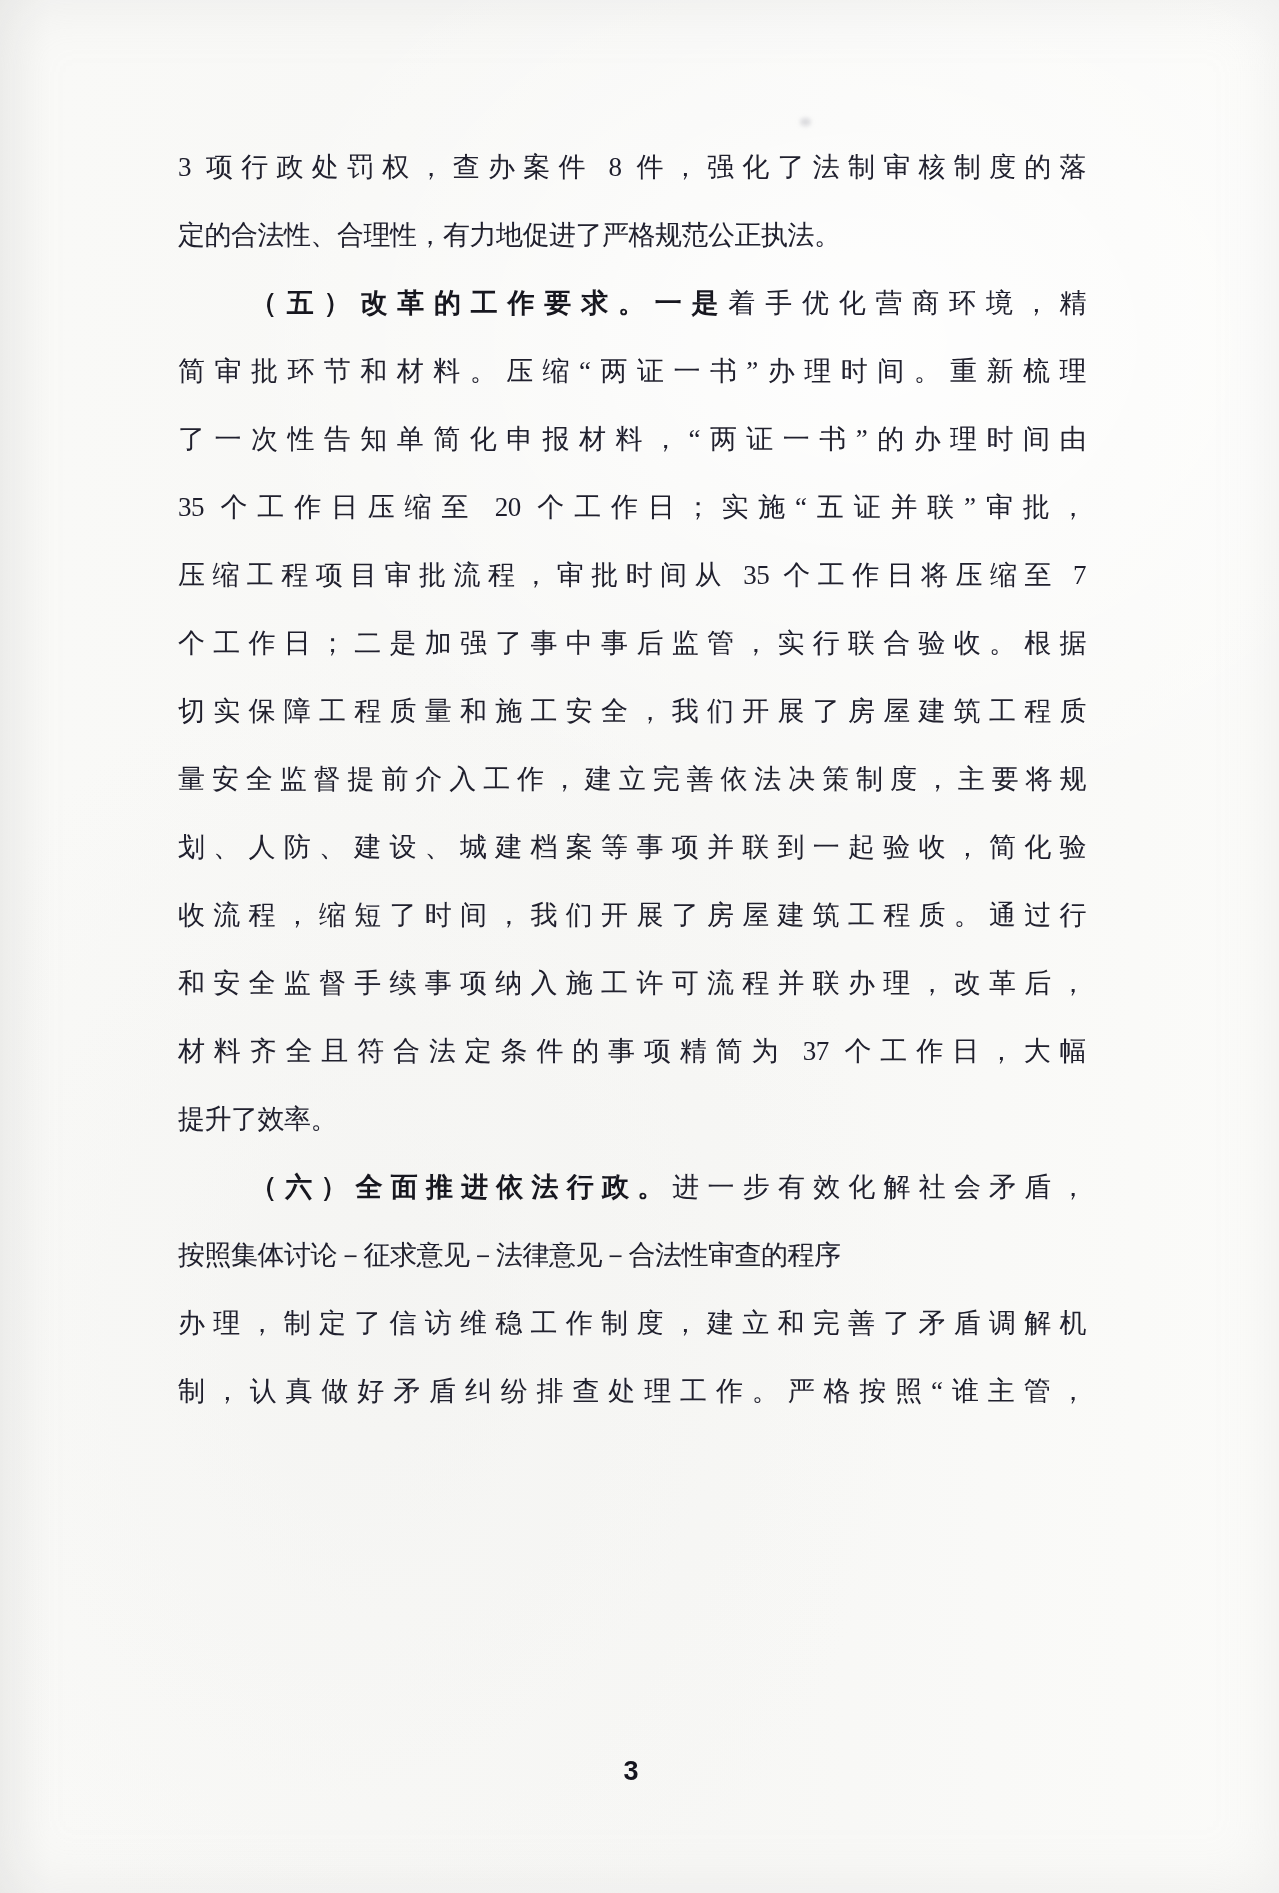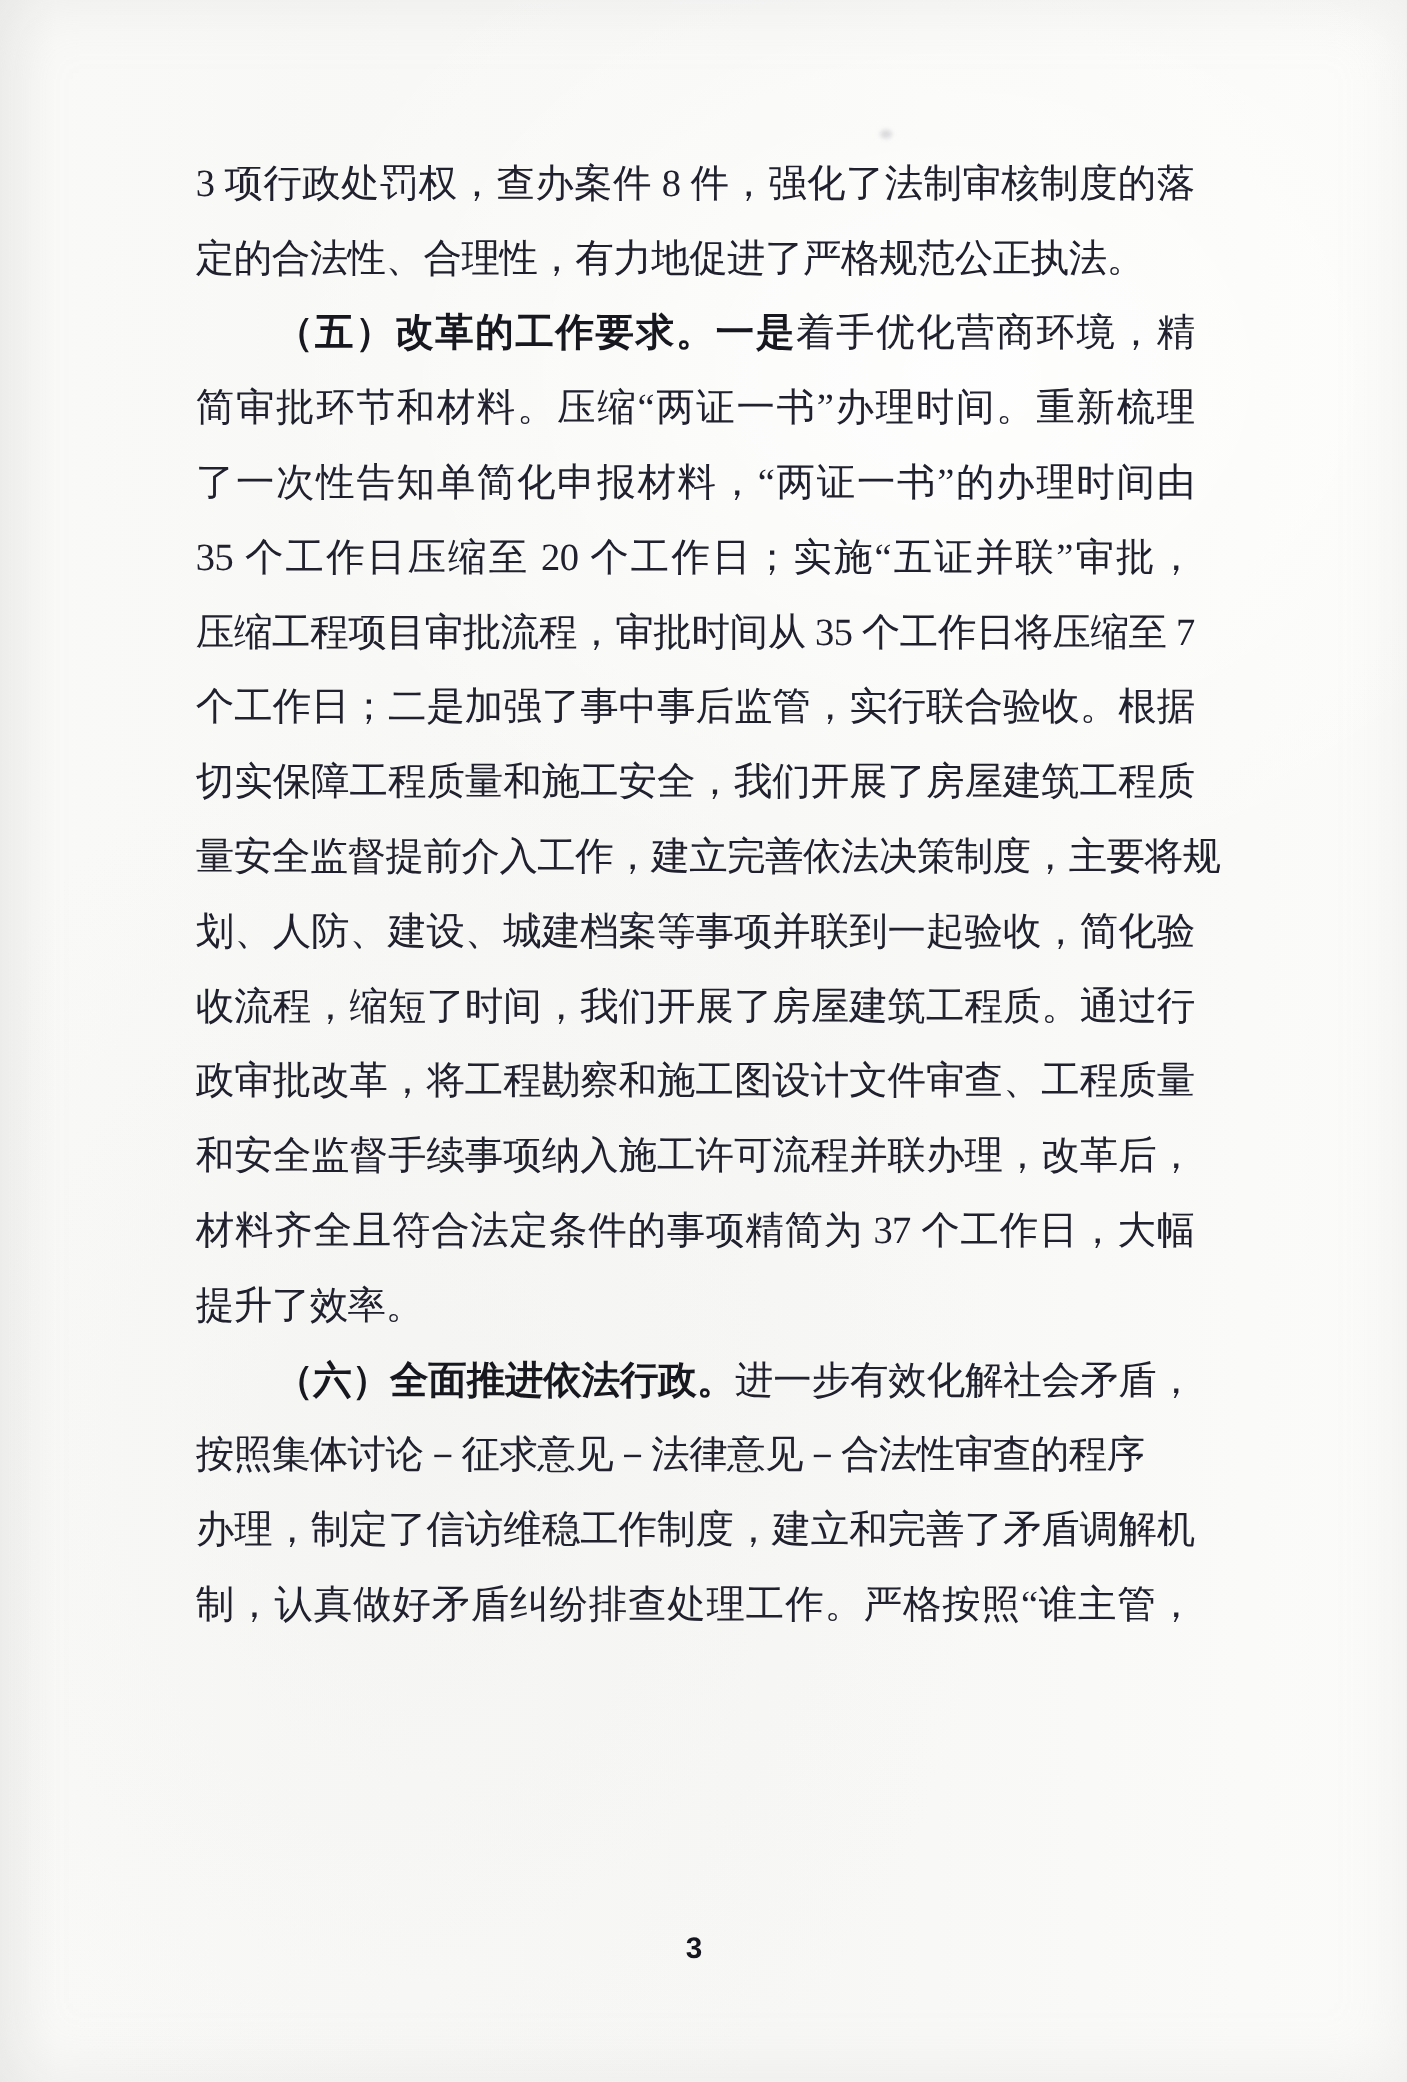--- a/index.html
+++ b/index.html
@@ -13,21 +13,21 @@
     background:
       radial-gradient(ellipse 900px 700px at 68% 18%, rgba(255,255,255,.85), rgba(255,255,255,0) 72%),
       radial-gradient(ellipse 700px 900px at 30% 70%, rgba(242,242,240,.6), rgba(242,242,240,0) 75%),
       linear-gradient(90deg,#f2f2f0 0%,#f9f9f7 4%,#f7f7f5 55%,#fbfbf9 100%);
     box-shadow:inset 0 0 60px rgba(200,200,198,.25);
   }
   .text-block{
     position:absolute;left:178px;top:133px;width:908px;
   }
   .line{
-    height:68px;line-height:68px;font-size:35px;letter-spacing:-0.5px;
+    height:68px;line-height:68px;font-size:27px;letter-spacing:-0.5px;
     color:#20202e;white-space:nowrap;text-align:left;
     text-rendering:optimizeLegibility;
   }
   .line.j{text-align:justify;text-align-last:justify;-moz-text-align-last:justify;}
   .line.ind{padding-left:72px;}
   .b{font-weight:bold;color:#17171f;}
   .page-number{
     position:absolute;top:1756px;left:0;width:1262px;height:40px;
     text-align:center;font-size:27px;font-weight:bold;color:#15151f;
     font-family:"Liberation Sans","DejaVu Sans",sans-serif;
@@ -48,21 +48,20 @@
       <div class="line j ind"><span class="b">（五）改革的工作要求。一是</span><span>着手优化营商环境，精</span></div>
       <div class="line j"><span>简审批环节和材料。压缩“两证一书”办理时间。重新梳理</span></div>
       <div class="line j"><span>了一次性告知单简化申报材料，“两证一书”的办理时间由</span></div>
       <div class="line j"><span>35 个工作日压缩至 20 个工作日；实施“五证并联”审批，</span></div>
       <div class="line j"><span>压缩工程项目审批流程，审批时间从 35 个工作日将压缩至 7</span></div>
       <div class="line j"><span>个工作日；二是加强了事中事后监管，实行联合验收。根据</span></div>
       <div class="line j"><span>切实保障工程质量和施工安全，我们开展了房屋建筑工程质</span></div>
       <div class="line j"><span>量安全监督提前介入工作，建立完善依法决策制度，主要将规</span></div>
       <div class="line j"><span>划、人防、建设、城建档案等事项并联到一起验收，简化验</span></div>
       <div class="line j"><span>收流程，缩短了时间，我们开展了房屋建筑工程质。通过行</span></div>
-      <div class="line j"><span>政审批改革，将工程勘察和施工图设计文件审查、工程质量</span></div>
       <div class="line j"><span>和安全监督手续事项纳入施工许可流程并联办理，改革后，</span></div>
       <div class="line j"><span>材料齐全且符合法定条件的事项精简为 37 个工作日，大幅</span></div>
       <div class="line"><span>提升了效率。</span></div>
       <div class="line j ind"><span class="b">（六）全面推进依法行政。</span><span>进一步有效化解社会矛盾，</span></div>
       <div class="line"><span>按照集体讨论－征求意见－法律意见－合法性审查的程序</span></div>
       <div class="line j"><span>办理，制定了信访维稳工作制度，建立和完善了矛盾调解机</span></div>
       <div class="line j"><span>制，认真做好矛盾纠纷排查处理工作。严格按照“谁主管，</span></div>
     </div>
   <div class="page-number">3</div>
 </div>

